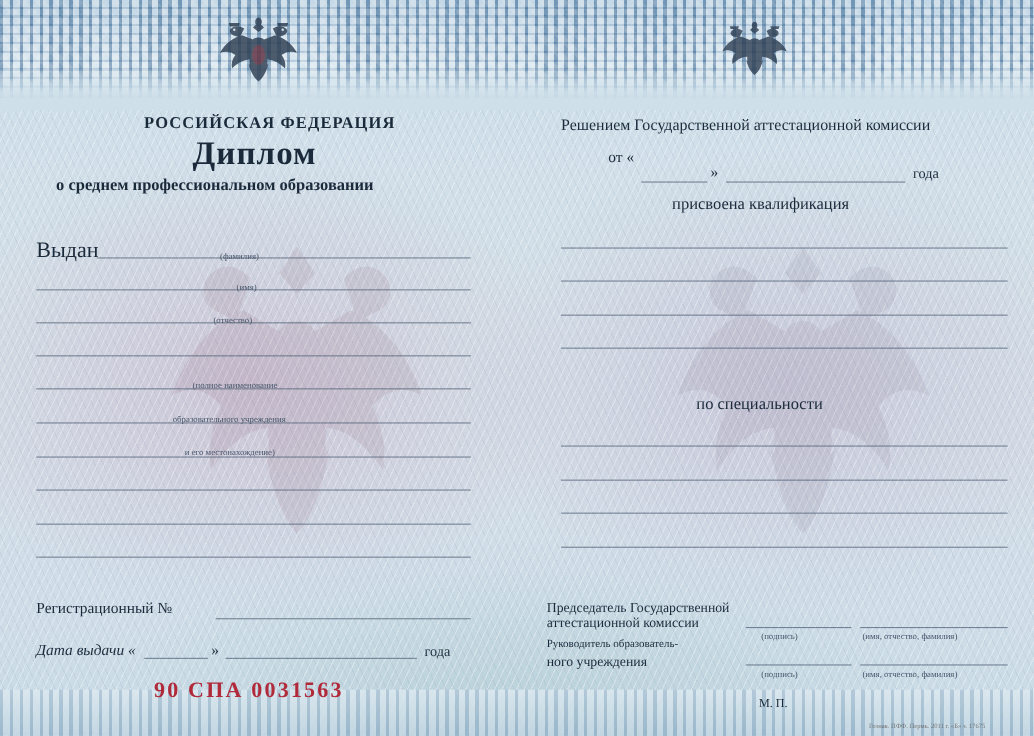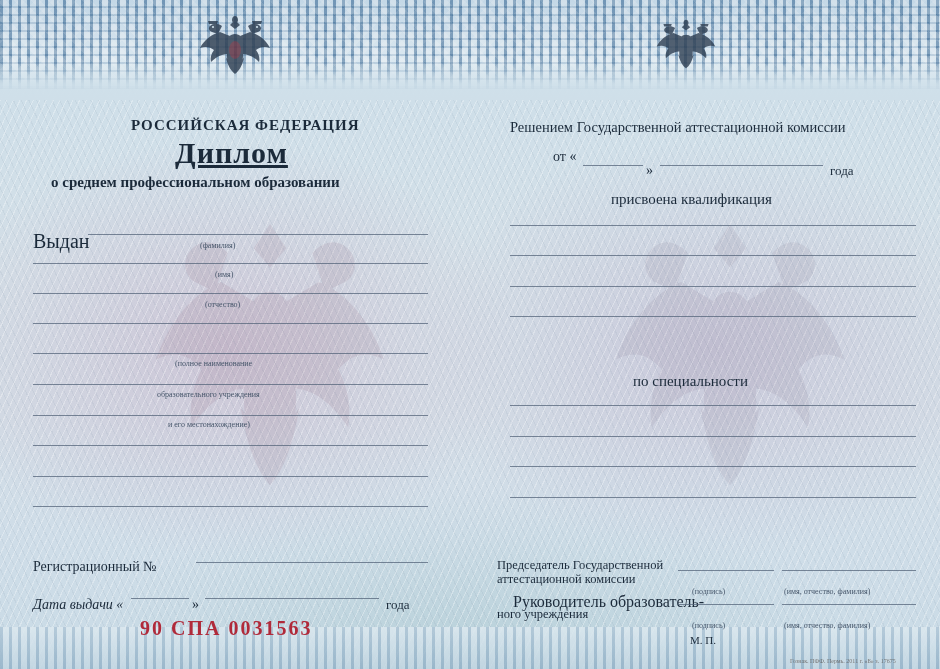--- a/index.html
+++ b/index.html
@@ -54,21 +54,21 @@
   }
 
   
   .eagle{position:absolute;opacity:.88;}
   .eagle svg{display:block;}
 
   
   .wm{position:absolute;opacity:.22;pointer-events:none;}
 
   
-  .t{position:absolute;white-space:nowrap;color:#1b2a3a;margin-top:13px;}
+  .t{position:absolute;white-space:nowrap;color:#1b2a3a;}
   .tiny{font-size:8px;color:#46566a;}
   .serif-b{font-family:"Liberation Serif",serif;font-weight:bold;}
 
   .line{position:absolute;height:0;border-top:1px solid #54647a;opacity:.75;}
 
   #num{
     position:absolute;color:#b02a3a;font-family:"Liberation Serif",serif;
     font-weight:bold;font-size:20px;letter-spacing:2px;
   }
   .footnote{position:absolute;font-size:6px;color:#5b5550;opacity:.75;}
@@ -148,34 +148,34 @@
         <path d="M28 18 C20 20 12 26 8 34 C14 32 18 33 22 36 C19 40 18 44 19 48 C25 42 31 40 36 40 L38 22 z"></path>
         <path d="M58 18 C66 20 74 26 78 34 C72 32 68 33 64 36 C67 40 68 44 67 48 C61 42 55 40 50 40 L48 22 z"></path>
         <path d="M43 20 C38 20 35 24 35 30 L35 42 C35 50 39 55 43 58 C47 55 51 50 51 42 L51 30 C51 24 48 20 43 20z"></path>
         <path d="M34 44 C36 52 39 57 43 60 C47 57 50 52 52 44 C48 48 38 48 34 44z"></path>
       </g>
     </svg>
   </div>
 
   <div class="t serif-b" style="left:131px;top:104px;font-size:15px;letter-spacing:1px;">РОССИЙСКАЯ ФЕДЕРАЦИЯ</div>
 
-  <div class="t serif-b" style="left:175px;top:123px;font-size:30px;letter-spacing:1px;text-decoration:underline;">Диплом</div>
+  <div class="t serif-b" style="left:175px;top:123px;font-size:30px;letter-spacing:1px;">Диплом</div>
 
   <div class="t serif-b" style="left:51px;top:161px;font-size:15px;">о среднем профессиональном образовании</div>
 
   <div class="t" style="left:33px;top:217px;font-size:20px;">Выдан</div>
 
   <div class="line" style="left:88px;top:234px;width:340px;"></div>
   <div class="t tiny" style="left:200px;top:228px;">(фамилия)</div>
 
   <div class="line" style="left:33px;top:263px;width:395px;"></div>
   <div class="t tiny" style="left:215px;top:257px;text-align:right;">(имя)</div>
 
   <div class="line" style="left:33px;top:293px;width:395px;"></div>
-  <div class="t tiny" style="left:205px;top:287px;">(отчество)</div>
+  <div class="t tiny" style="left:194px;top:287px;">(отчество)</div>
 
   <div class="line" style="left:33px;top:323px;width:395px;"></div>
   <div class="t tiny" style="left:175px;top:346px;text-align:center;">(полное наименование</div>
 
   <div class="line" style="left:33px;top:353px;width:395px;"></div>
   <div class="t tiny" style="left:157px;top:377px;">образовательного учреждения</div>
 
   <div class="line" style="left:33px;top:384px;width:395px;"></div>
   <div class="t tiny" style="left:168px;top:407px;">и его местонахождение)</div>
 
@@ -218,21 +218,21 @@
   <div class="line" style="left:510px;top:497px;width:406px;"></div>
 
   <div class="t" style="left:497px;top:545px;font-size:12.5px;">Председатель Государственной</div>
   <div class="t" style="left:497px;top:559px;font-size:12.5px;">аттестационной комиссии</div>
 
   <div class="line" style="left:678px;top:570px;width:96px;"></div>
   <div class="line" style="left:782px;top:570px;width:134px;"></div>
   <div class="t tiny" style="left:692px;top:574px;">(подпись)</div>
   <div class="t tiny" style="left:784px;top:574px;">(имя, отчество, фамилия)</div>
 
-  <div class="t" style="left:513px;top:580px;font-size:16px;">Руководитель образователь-</div>
+  <div class="t" style="left:497px;top:580px;font-size:10px;">Руководитель образователь-</div>
   <div class="t" style="left:497px;top:594px;font-size:12.5px;">ного учреждения</div>
 
   <div class="line" style="left:678px;top:604px;width:96px;"></div>
   <div class="line" style="left:782px;top:604px;width:134px;"></div>
   <div class="t tiny" style="left:692px;top:608px;">(подпись)</div>
   <div class="t tiny" style="left:784px;top:608px;">(имя, отчество, фамилия)</div>
 
   <div class="mp" style="left:690px;top:634px;">М. П.</div>
 
   <div class="footnote" style="left:790px;top:658px;">Гознак. ПФФ. Пермь. 2011 г. «Б» з. 17675</div>

